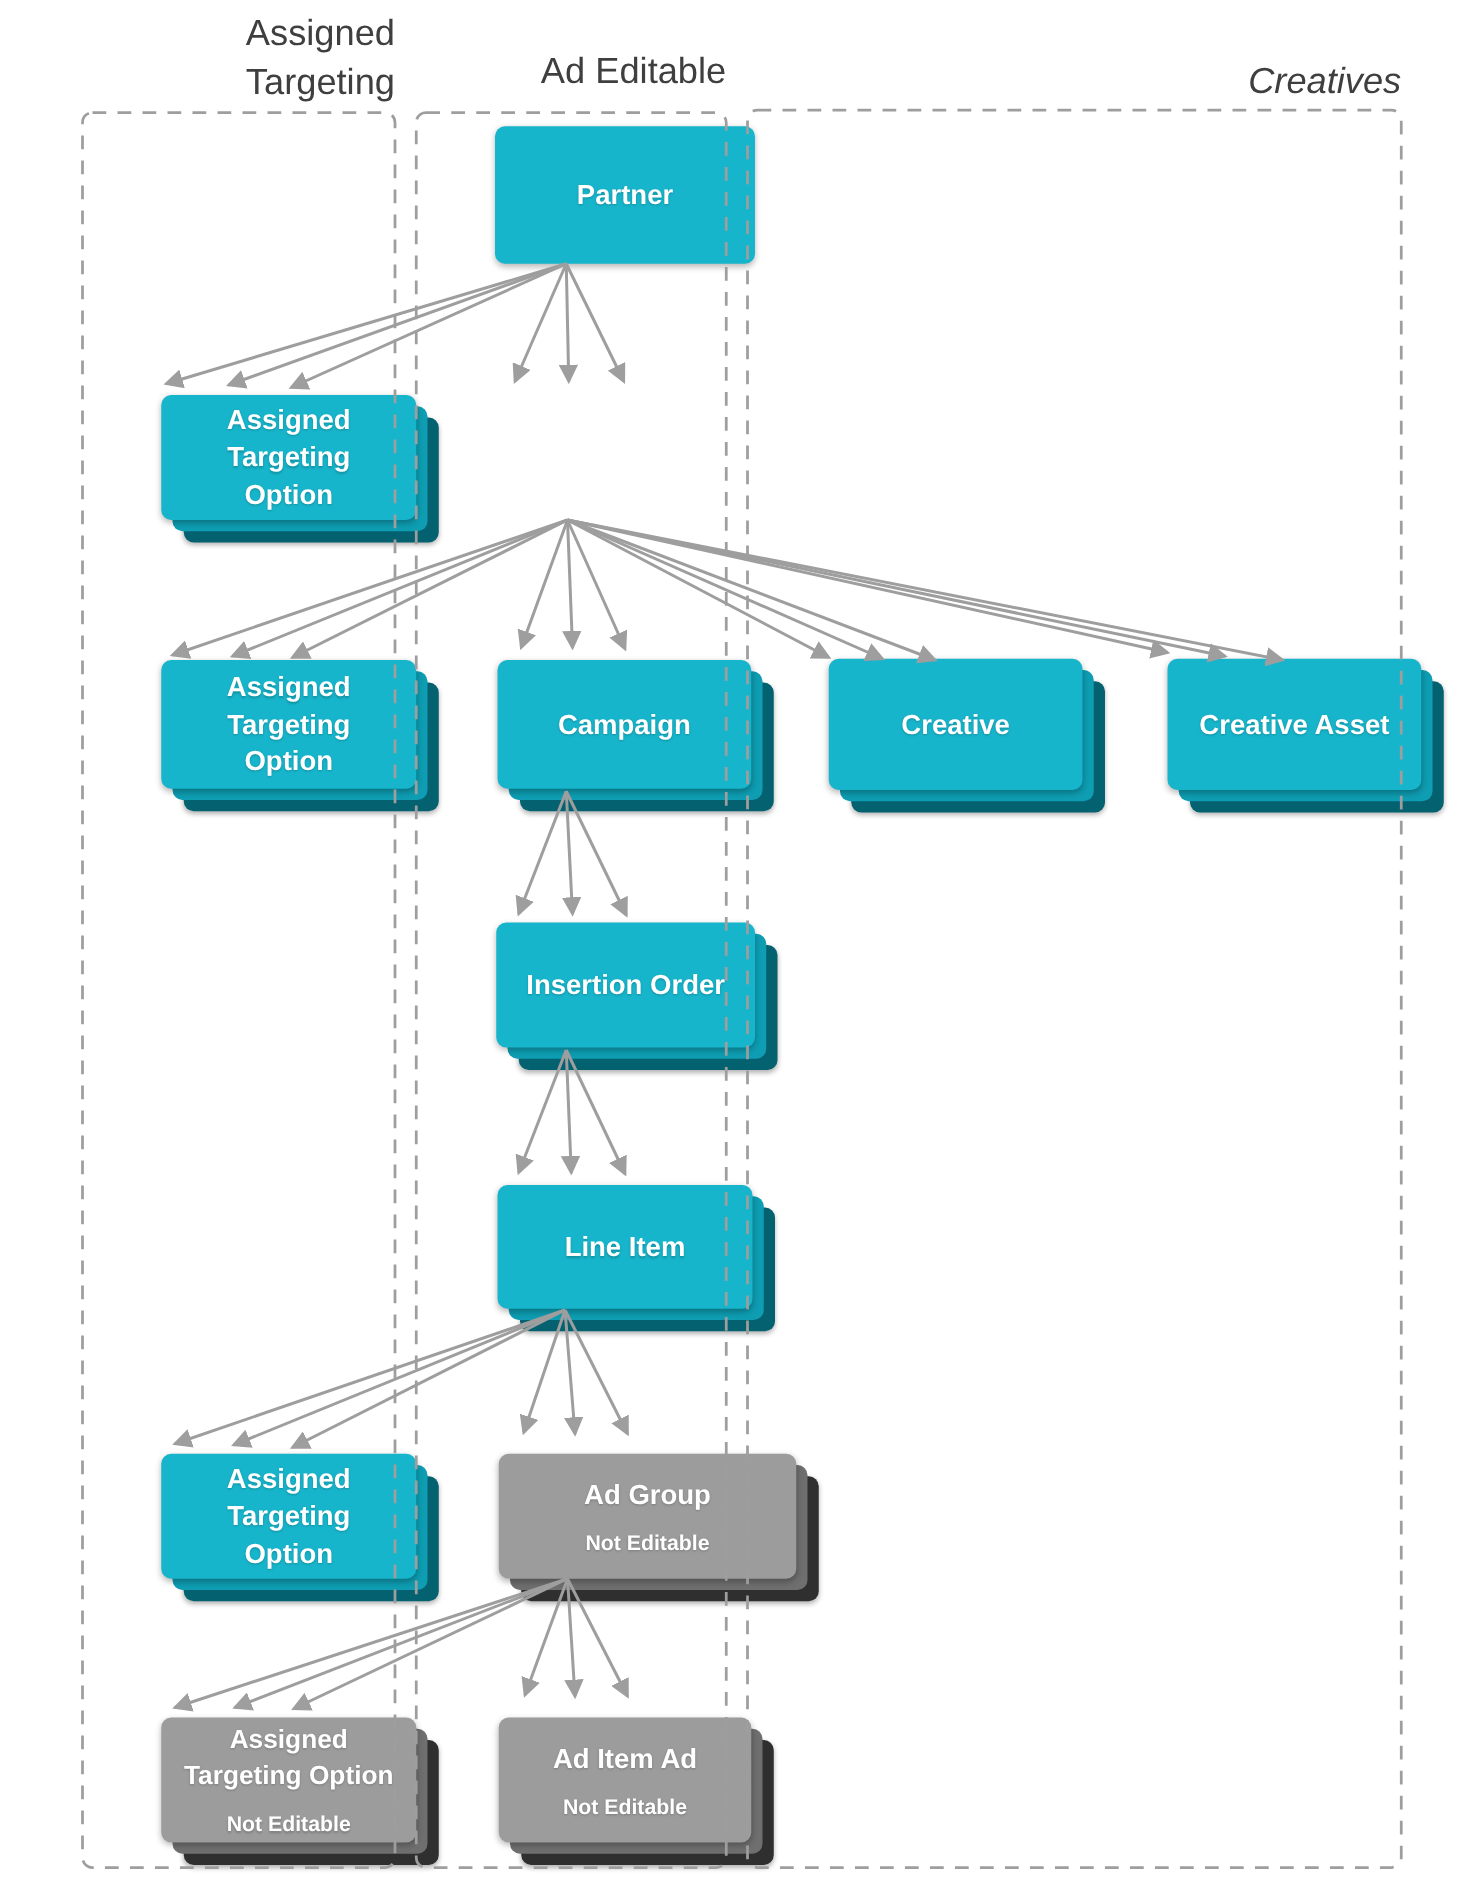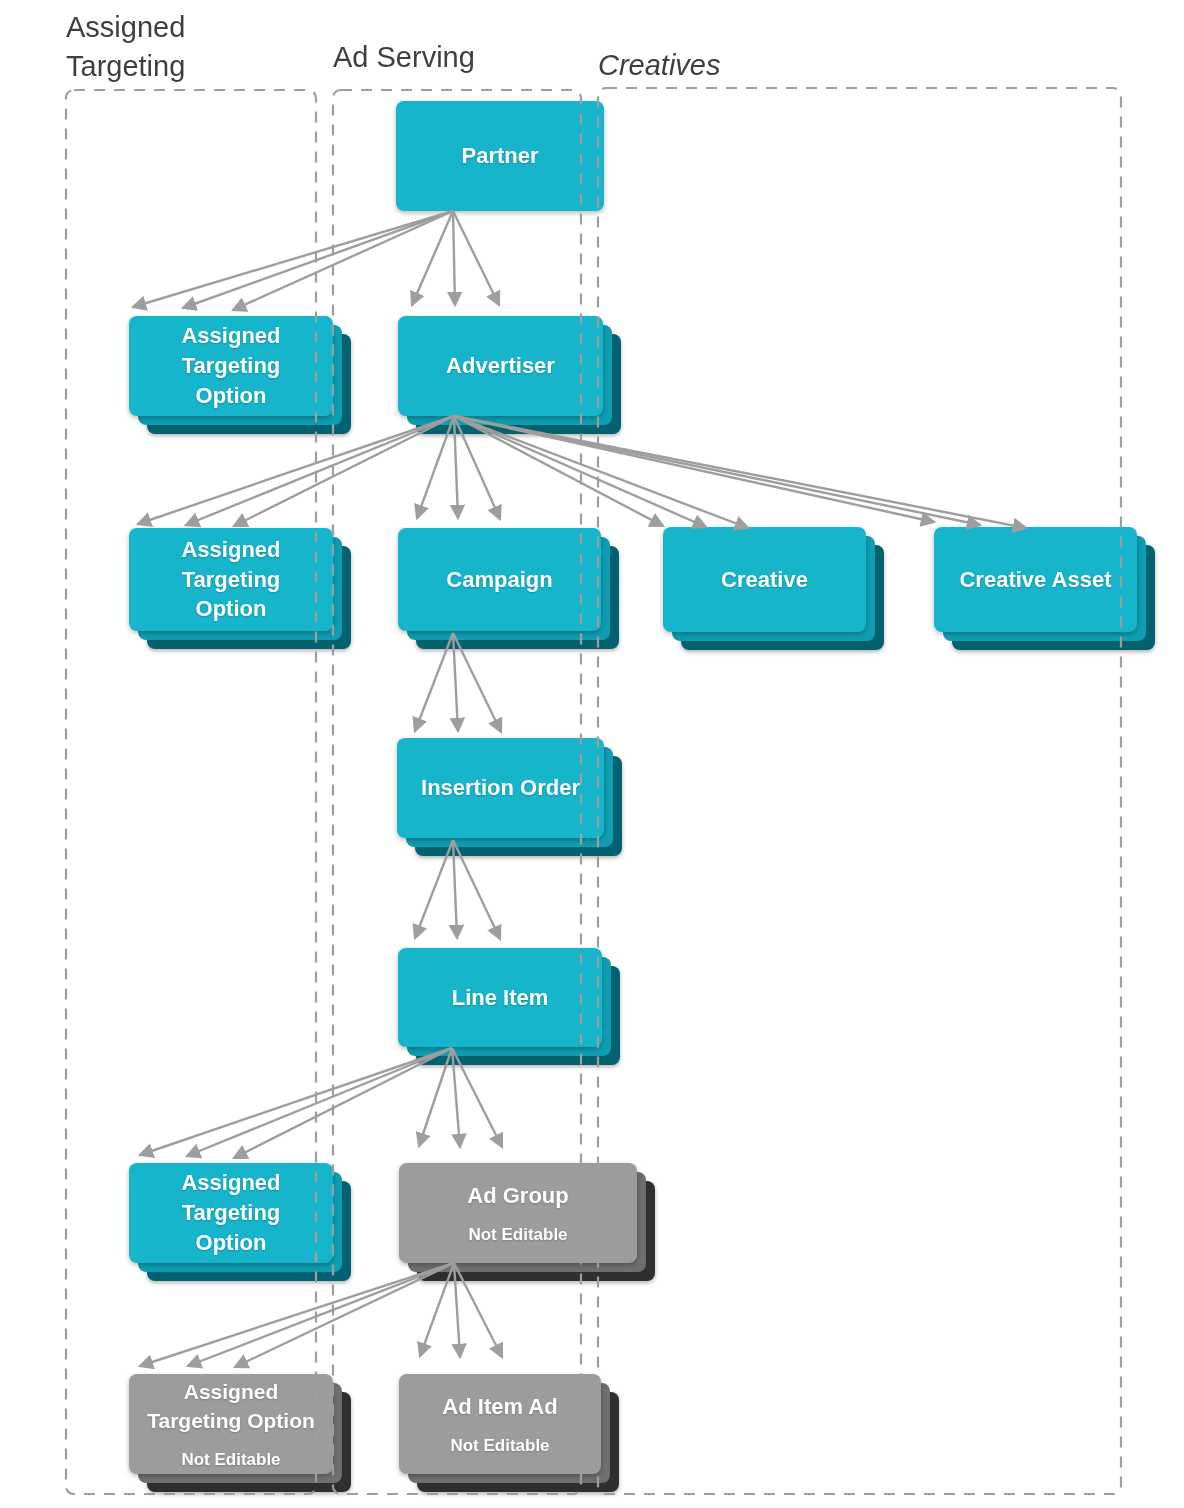--- a/index.html
+++ b/index.html
@@ -8,21 +8,21 @@
     position: relative;
     width: 1184px;
     height: 1508px;
     background: #ffffff;
     overflow: hidden;
   }
 
   
   .col-header {
     position: absolute;
-    text-align: left;
+    text-align: right;
     color: #3f3f3f;
     font-size: 29px;
     line-height: 39px;
     font-weight: 400;
   }
   #hdr-assigned-targeting { left: 66px;  width: 250px; top: 8px; }
   #hdr-assigned-targeting span { display: inline-block; max-width: 170px; }
   #hdr-ad-serving          { left: 333px; width: 248px; top: 38px; }
   #hdr-creatives           { left: 598px; width: 523px; top: 46px; font-style: italic; }
 
@@ -68,40 +68,35 @@
   }
   .col-rect { fill: none; stroke: #9e9e9e; stroke-width: 2.2; stroke-dasharray: 11 9; }
   .edge-line { stroke: #9e9e9e; stroke-width: 2.4; fill: none; }
 </style>
 </head>
 <body>
 
 <div id="canvas">
 
   <div class="col-header" id="hdr-assigned-targeting"><span>Assigned Targeting</span></div>
-  <div class="col-header" id="hdr-ad-serving"><span>Ad Serving</span></div>
+  <div class="col-header" id="hdr-ad-serving"><span>Ad Editable</span></div>
   <div class="col-header" id="hdr-creatives"><span>Creatives</span></div>
 
   <div class="node cyan" style="left:349px;top:101px;width:208px;height:110px">
     <div class="node-face">
       <span class="node-label">Partner</span>
     </div>
   </div>
 
   <div class="node cyan stacked" style="left:82px;top:316px;width:204px;height:100px">
     <div class="node-face">
       <span class="node-label w3">Assigned Targeting Option</span>
     </div>
   </div>
 
-  <div class="node cyan stacked" style="left:351px;top:316px;width:205px;height:100px">
-    <div class="node-face">
-      <span class="node-label">Advertiser</span>
-    </div>
-  </div>
 
   <div class="node cyan stacked" style="left:82px;top:528px;width:204px;height:103px">
     <div class="node-face">
       <span class="node-label w3">Assigned Targeting Option</span>
     </div>
   </div>
 
   <div class="node cyan stacked" style="left:351px;top:528px;width:203px;height:103px">
     <div class="node-face">
       <span class="node-label">Campaign</span>

